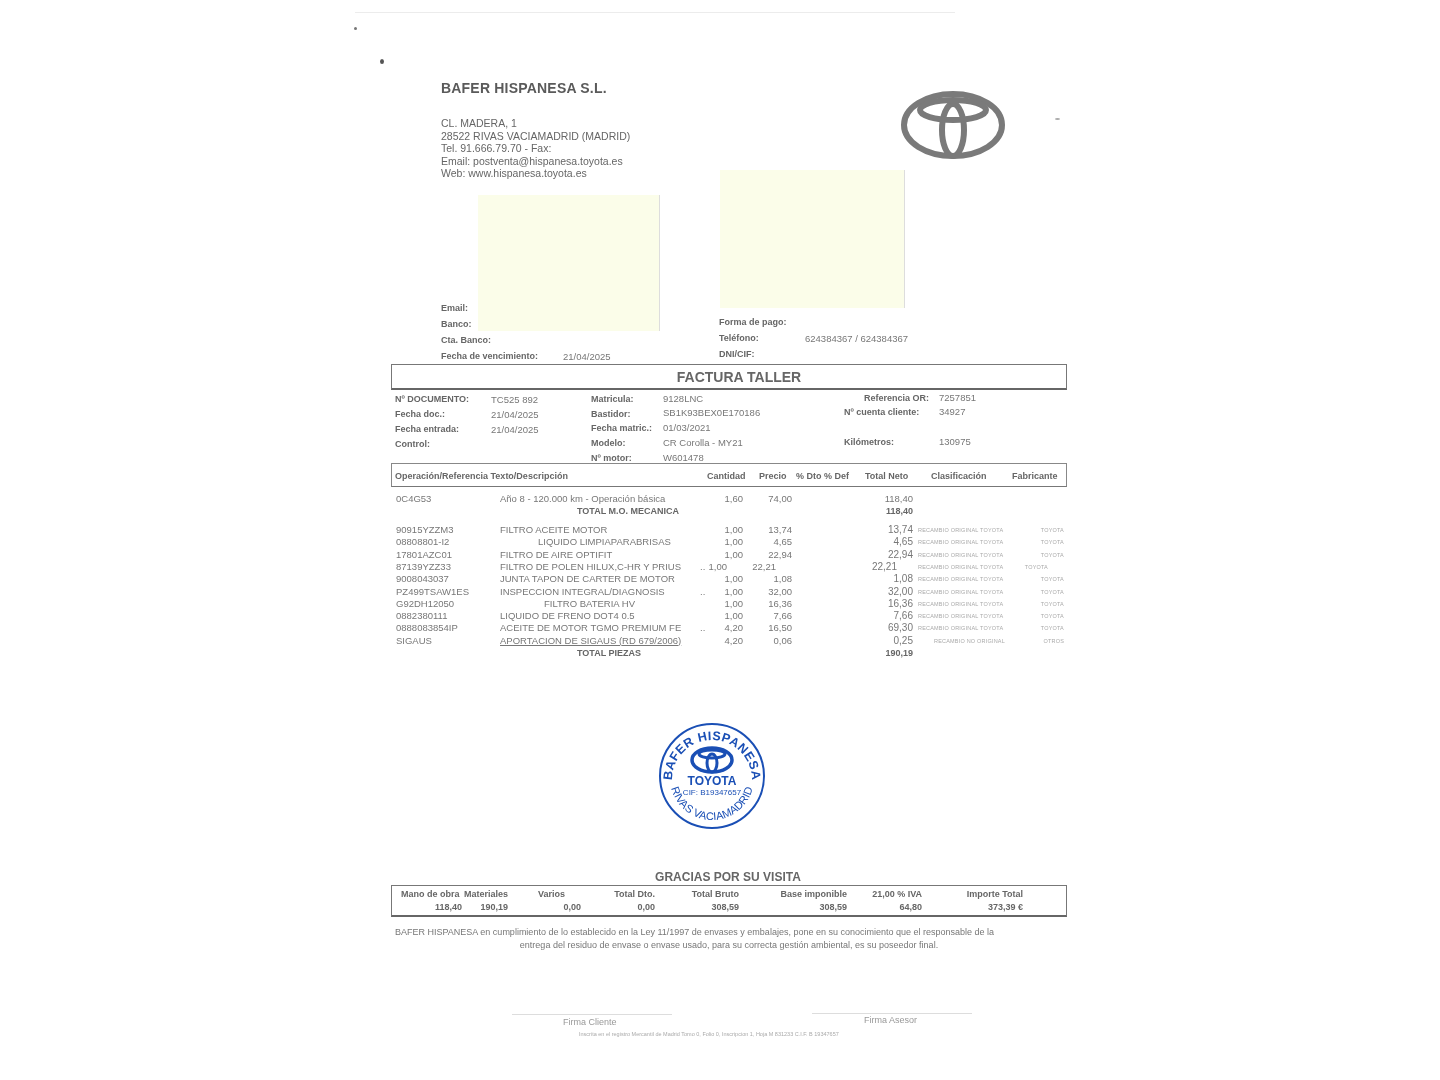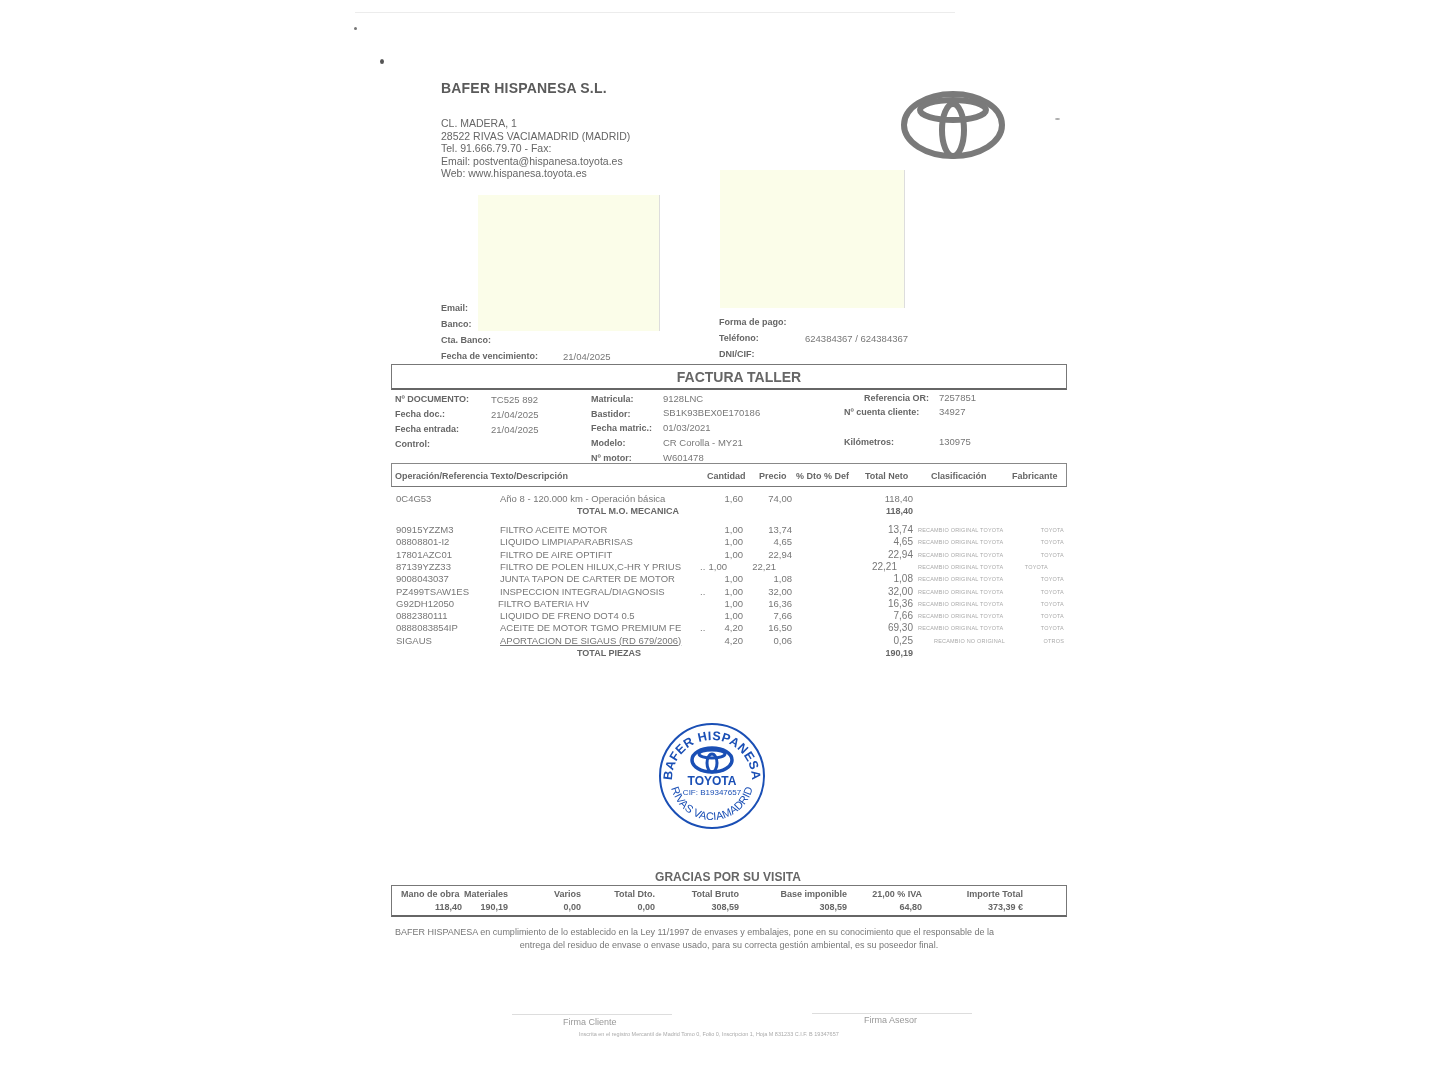--- a/index.html
+++ b/index.html
@@ -124,21 +124,21 @@
       <span style="left:500px;">FILTRO ACEITE MOTOR</span>
       <span style="left:700px;"></span>
       <span style="right:697px;">1,00</span>
       <span style="right:648px;">13,74</span>
       <span style="right:527px;font-size:10px;">13,74</span>
       <span style="left:918px;top:3px;" class="cls">RECAMBIO ORIGINAL  TOYOTA</span>
       <span style="right:376px;top:3px;" class="cls">TOYOTA</span>
     </div>
     <div class="abs row" style="left: 0px; width: 1440px; top: 12.3px;">
       <span style="left:396px;text-align:right;">08808801-I2</span>
-      <span style="left:488px;padding-left:12px;">LIQUIDO LIMPIAPARABRISAS</span>
+      <span style="left:526px;padding-left:12px;">LIQUIDO LIMPIAPARABRISAS</span>
       <span style="left:700px;"></span>
       <span style="right:697px;">1,00</span>
       <span style="right:648px;">4,65</span>
       <span style="right:527px;font-size:10px;">4,65</span>
       <span style="left:918px;top:3px;" class="cls">RECAMBIO ORIGINAL  TOYOTA</span>
       <span style="right:376px;top:3px;" class="cls">TOYOTA</span>
     </div>
     <div class="abs row" style="left: 0px; width: 1440px; top: 24.6px;">
       <span style="left:396px;text-align:right;">17801AZC01</span>
       <span style="left:500px;">FILTRO DE AIRE OPTIFIT</span>
@@ -174,21 +174,21 @@
       <span style="left:500px;">INSPECCION  INTEGRAL/DIAGNOSIS</span>
       <span style="left:700px;">..</span>
       <span style="right:697px;">1,00</span>
       <span style="right:648px;">32,00</span>
       <span style="right:527px;font-size:10px;">32,00</span>
       <span style="left:918px;top:3px;" class="cls">RECAMBIO ORIGINAL  TOYOTA</span>
       <span style="right:376px;top:3px;" class="cls">TOYOTA</span>
     </div>
     <div class="abs row" style="left: 0px; width: 1440px; top: 73.8px;">
       <span style="left:396px;">G92DH12050</span>
-      <span style="left:474px;padding-left:24px;">FILTRO BATERIA HV</span>
+      <span style="left:520px;padding-left:24px;">FILTRO BATERIA HV</span>
       <span style="left:700px;"></span>
       <span style="right:697px;">1,00</span>
       <span style="right:648px;">16,36</span>
       <span style="right:527px;font-size:10px;">16,36</span>
       <span style="left:918px;top:3px;" class="cls">RECAMBIO ORIGINAL  TOYOTA</span>
       <span style="right:376px;top:3px;" class="cls">TOYOTA</span>
     </div>
     <div class="abs row" style="left: 0px; width: 1440px; top: 86.1px;">
       <span style="left:396px;">0882380111</span>
       <span style="left:500px;">LIQUIDO DE FRENO DOT4  0.5</span>
@@ -245,21 +245,21 @@
   <text x="56" y="75" text-anchor="middle" font-family="Liberation Sans, sans-serif" font-size="8" fill="#1a4fb5">CIF: B19347657</text>
 </svg>
 
 <div class="abs thanks" style="left:391px;width:674px;">GRACIAS POR SU VISITA</div>
 <div class="abs sum-box"></div>
 <div id="sum-cols" class="abs" style="left:391px;top:888px;width:634px;height:26px;">
     <div class="abs sum-h" style="right: auto; top: 1px; left: 10px;">Mano de obra</div>
     <div class="abs sum-v" style="right: auto; top: 14px; left: 44px;">118,40</div>
     <div class="abs sum-h" style="right: 517px; top: 1px;">Materiales</div>
     <div class="abs sum-v" style="right: 517px; top: 14px;">190,19</div>
-    <div class="abs sum-h" style="right: 444px; top: 1px; text-align: right;">Varios</div>
+    <div class="abs sum-h" style="right: 460px; top: 1px; text-align: right;">Varios</div>
     <div class="abs sum-v" style="right: 444px; top: 14px;">0,00</div>
     <div class="abs sum-h" style="right: 370px; top: 1px;">Total Dto.</div>
     <div class="abs sum-v" style="right: 370px; top: 14px;">0,00</div>
     <div class="abs sum-h" style="right: 286px; top: 1px;">Total Bruto</div>
     <div class="abs sum-v" style="right: 286px; top: 14px;">308,59</div>
     <div class="abs sum-h" style="right: 178px; top: 1px;">Base imponible</div>
     <div class="abs sum-v" style="right: 178px; top: 14px;">308,59</div>
     <div class="abs sum-h" style="right: 103px; top: 1px;">21,00 % IVA</div>
     <div class="abs sum-v" style="right: 103px; top: 14px;">64,80</div>
     <div class="abs sum-h" style="right: 2px; top: 1px;">Importe Total</div>

